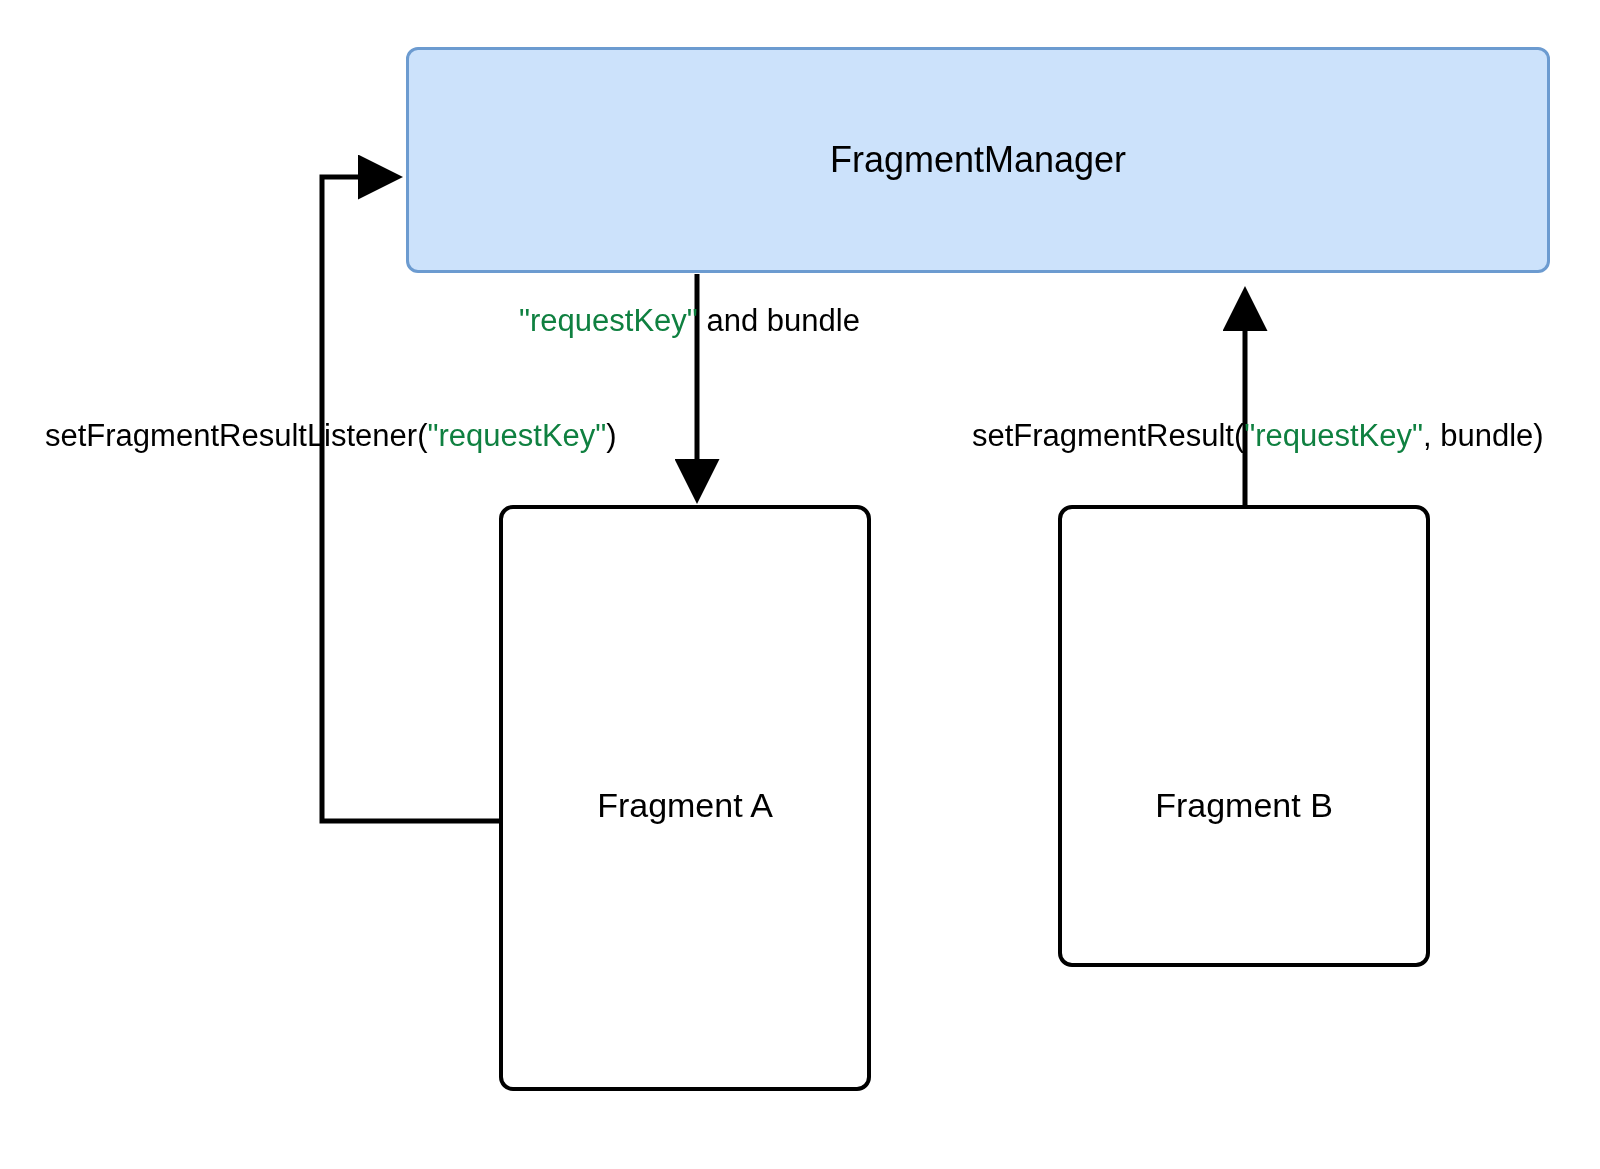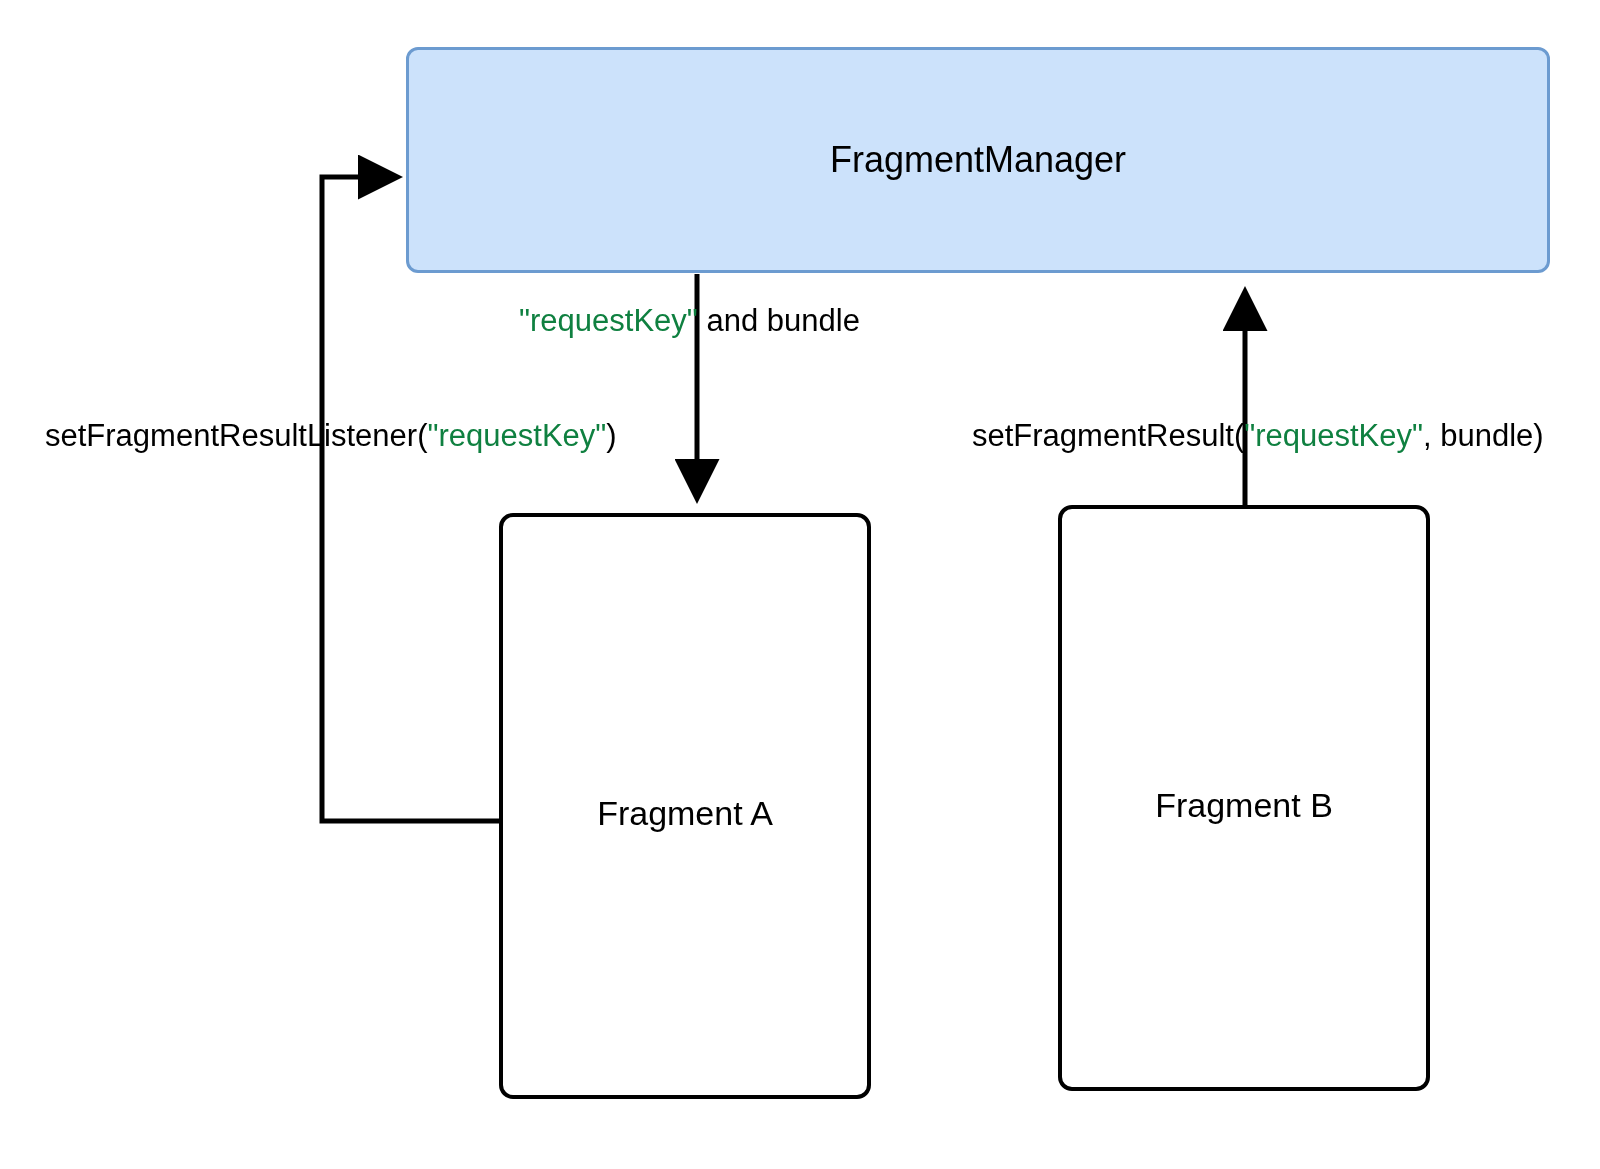--- a/index.html
+++ b/index.html
@@ -59,27 +59,26 @@
 
   #node-fragment-a {
     left: 499px;
     top: 505px;
     width: 372px;
     height: 586px;
     background: #ffffff;
     border: 4px solid #000000;
     border-radius: 14px;
     align-items: flex-start;
-    margin-top: 8px;
   }
   #node-fragment-b {
     left: 1058px;
     top: 505px;
     width: 372px;
-    height: 586px;
+    height: 462px;
     background: #ffffff;
     border: 4px solid #000000;
     border-radius: 14px;
     align-items: flex-start;
   }
   #node-fragment-a .node-label,
   #node-fragment-b .node-label {
     margin-top: 278px;
   }
 

